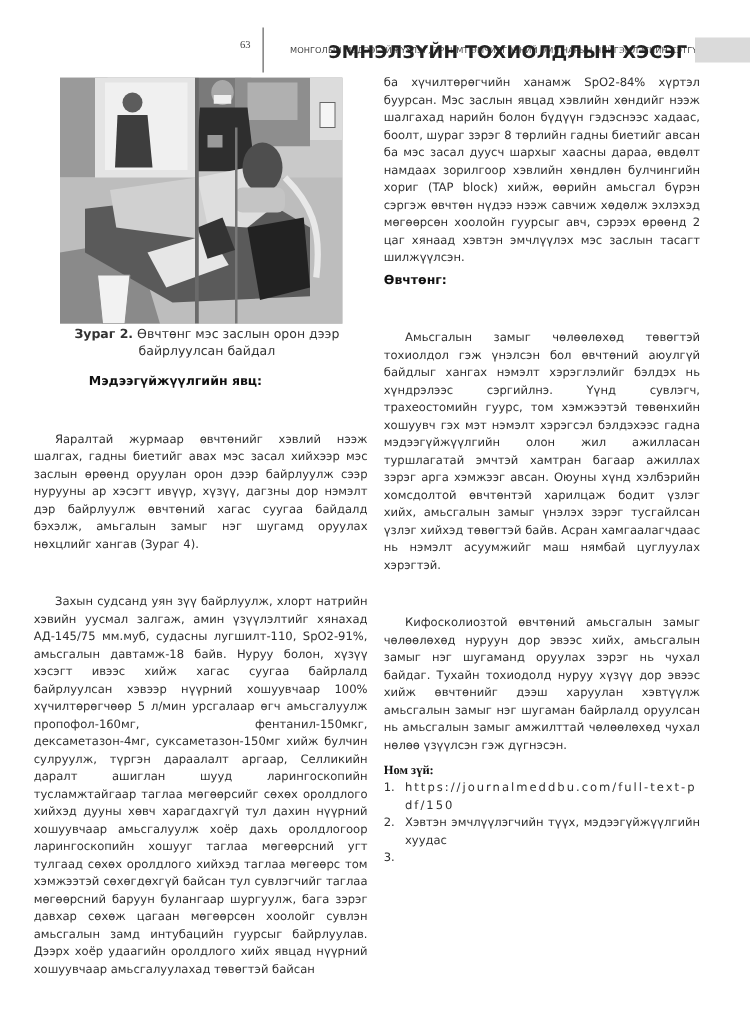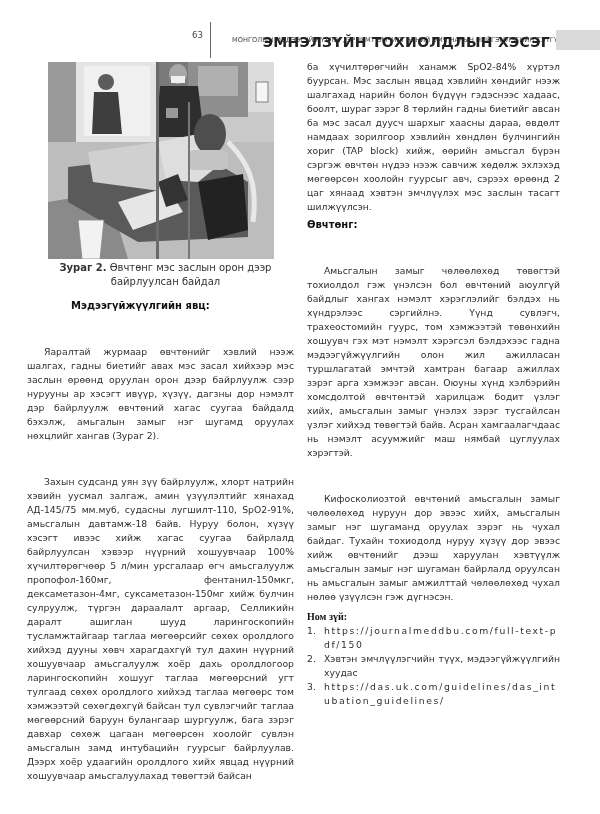--- a/index.html
+++ b/index.html
@@ -1,19 +1,19 @@
 <!DOCTYPE html>
 <html><head>
   <meta charset="utf-8">
   <style>
     html, body { margin: 0; padding: 0; background: #ffffff; }
     body { width: 600px; height: 814px; position: relative; overflow: hidden;
       font-family: "DejaVu Sans", sans-serif; color: #2a2a2a; }
     .header { position: absolute; top: 18px; left: 0; width: 600px; height: 40px; }
-    .page-num { position: absolute; left: 192px; top: 12px; font-size: 8.5px; color: #444; }
+    .page-num { position: absolute; left: 192px; top: 12px; font-size: 8.5px; color: #444; font-family: Liberation Serif, serif; }
     .header-rule { position: absolute; left: 210px; top: 4px; width: 1px; height: 36px; background: #666; }
     .journal-title { position: absolute; left: 232px; top: 2px; width: 330px; font-size: 6.6px; letter-spacing: 0.05px;
       color: #444; white-space: nowrap; text-align: right; margin-top: 16px; }
     .section-title { position: absolute; right: 50px; top: 16px; font-size: 14px; font-weight: bold; color: #222;
       letter-spacing: 0.3px; white-space: nowrap; }
     .header-block { position: absolute; left: 556px; top: 12px; width: 44px; height: 20px; background: #dadada; }
 
     .left-col { position: absolute; left: 27px; top: 62px; width: 267px; }
     .right-col { position: absolute; left: 307px; top: 60px; width: 253px; }
 
@@ -82,21 +82,21 @@
       <path d="M180,80 C200,100 210,120 205,160" fill="none" stroke="#e8e8e8" stroke-width="5"></path>
       <path d="M150,120 L195,112 L200,168 L160,178 Z" fill="#222"></path>
     </svg>
   </div>
   <div class="caption">
     <span class="fig-label">Зураг 2.</span>
     <span>Өвчтөнг мэс заслын орон дээр байрлуулсан байдал</span>
   </div>
 
   <div class="heading" style="margin-top:10px;padding-left:44px;">Мэдээгүйжүүлгийн явц:</div>
-  <p class="body indent">Яаралтай журмаар өвчтөнийг хэвлий нээж шалгах, гадны биетийг авах мэс засал хийхээр мэс заслын өрөөнд оруулан орон дээр байрлуулж сээр нурууны ар хэсэгт ивүүр, хүзүү, дагзны дор нэмэлт дэр байрлуулж өвчтөний хагас суугаа байдалд бэхэлж, амьгалын замыг нэг шугамд оруулах нөхцлийг хангав (Зураг 2).</p>
+  <p class="body indent">Яаралтай журмаар өвчтөнийг хэвлий нээж шалгах, гадны биетийг авах мэс засал хийхээр мэс заслын өрөөнд оруулан орон дээр байрлуулж сээр нурууны ар хэсэгт ивүүр, хүзүү, дагзны дор нэмэлт дэр байрлуулж өвчтөний хагас суугаа байдалд бэхэлж, амьгалын замыг нэг шугамд оруулах нөхцлийг хангав (Зураг 4).</p>
   <p class="body indent">Захын судсанд уян зүү байрлуулж, хлорт натрийн хэвийн уусмал залгаж, амин үзүүлэлтийг хянахад АД-145/75 мм.муб, судасны лугшилт-110, SpO2-91%, амьсгалын давтамж-18 байв. Нуруу болон, хүзүү хэсэгт ивээс хийж хагас суугаа байрлалд байрлуулсан хэвээр нүүрний хошуувчаар 100% хүчилтөрөгчөөр 5 л/мин урсгалаар өгч амьсгалуулж пропофол-160мг, фентанил-150мкг, дексаметазон-4мг, суксаметазон-150мг хийж булчин сулруулж, түргэн дараалалт аргаар, Селликийн даралт ашиглан шууд ларингоскопийн тусламжтайгаар таглаа мөгөөрсийг сөхөх оролдлого хийхэд дууны хөвч харагдахгүй тул дахин нүүрний хошуувчаар амьсгалуулж хоёр дахь оролдлогоор ларингоскопийн хошууг таглаа мөгөөрсний угт тулгаад сөхөх оролдлого хийхэд таглаа мөгөөрс том хэмжээтэй сөхөгдөхгүй байсан тул сувлэгчийг таглаа мөгөөрсний баруун булангаар шургуулж, бага зэрэг давхар сөхөж цагаан мөгөөрсөн хоолойг сувлэн амьсгалын замд интубацийн гуурсыг байрлуулав. Дээрх хоёр удаагийн оролдлого хийх явцад нүүрний хошуувчаар амьсгалуулахад төвөгтэй байсан</p>
 </div>
 
 <div class="right-col">
   <p class="body">ба хүчилтөрөгчийн ханамж SpO2-84% хүртэл буурсан. Мэс заслын явцад хэвлийн хөндийг нээж шалгахад нарийн болон бүдүүн гэдэснээс хадаас, боолт, шураг зэрэг 8 төрлийн гадны биетийг авсан ба мэс засал дуусч шархыг хаасны дараа, өвдөлт намдаах зорилгоор хэвлийн хөндлөн булчингийн хориг (TAP block) хийж, өөрийн амьсгал бүрэн сэргэж өвчтөн нүдээ нээж савчиж хөдөлж эхлэхэд мөгөөрсөн хоолойн гуурсыг авч, сэрээх өрөөнд 2 цаг хянаад хэвтэн эмчлүүлэх мэс заслын тасагт шилжүүлсэн.</p>
 
   <div class="heading" style="margin-top:4px;">Өвчтөнг:</div>
   <p class="body indent">Амьсгалын замыг чөлөөлөхөд төвөгтэй тохиолдол гэж үнэлсэн бол өвчтөний аюулгүй байдлыг хангах нэмэлт хэрэглэлийг бэлдэх нь хүндрэлээс сэргийлнэ. Үүнд сувлэгч, трахеостомийн гуурс, том хэмжээтэй төвөнхийн хошуувч гэх мэт нэмэлт хэрэгсэл бэлдэхээс гадна мэдээгүйжүүлгийн олон жил ажилласан туршлагатай эмчтэй хамтран багаар ажиллах зэрэг арга хэмжээг авсан. Оюуны хүнд хэлбэрийн хомсдолтой өвчтөнтэй харилцаж бодит үзлэг хийх, амьсгалын замыг үнэлэх зэрэг тусгайлсан үзлэг хийхэд төвөгтэй байв. Асран хамгаалагчдаас нь нэмэлт асуумжийг маш нямбай цуглуулах хэрэгтэй.</p>
   <p class="body indent">Кифосколиозтой өвчтөний амьсгалын замыг чөлөөлөхөд нуруун дор эвээс хийх, амьсгалын замыг нэг шугаманд оруулах зэрэг нь чухал байдаг. Тухайн тохиодолд нуруу хүзүү дор эвээс хийж өвчтөнийг дээш харуулан хэвтүүлж амьсгалын замыг нэг шугаман байрлалд оруулсан нь амьсгалын замыг амжилттай чөлөөлөхөд чухал нөлөө үзүүлсэн гэж дүгнэсэн.</p>
 
@@ -105,16 +105,15 @@
     <li>
       <span class="ref-num">1.</span>
       <span class="ref-url">https://journalmeddbu.com/full-text-pdf/150</span>
     </li>
     <li>
       <span class="ref-num">2.</span>
       <span>Хэвтэн эмчлүүлэгчийн түүх, мэдээгүйжүүлгийн хуудас</span>
     </li>
     <li>
       <span class="ref-num">3.</span>
-      <span class="ref-url">https://das.uk.com/guidelines/das_intubation_guidelines/</span>
     </li>
   </ol>
 </div>
 
 </body></html>

